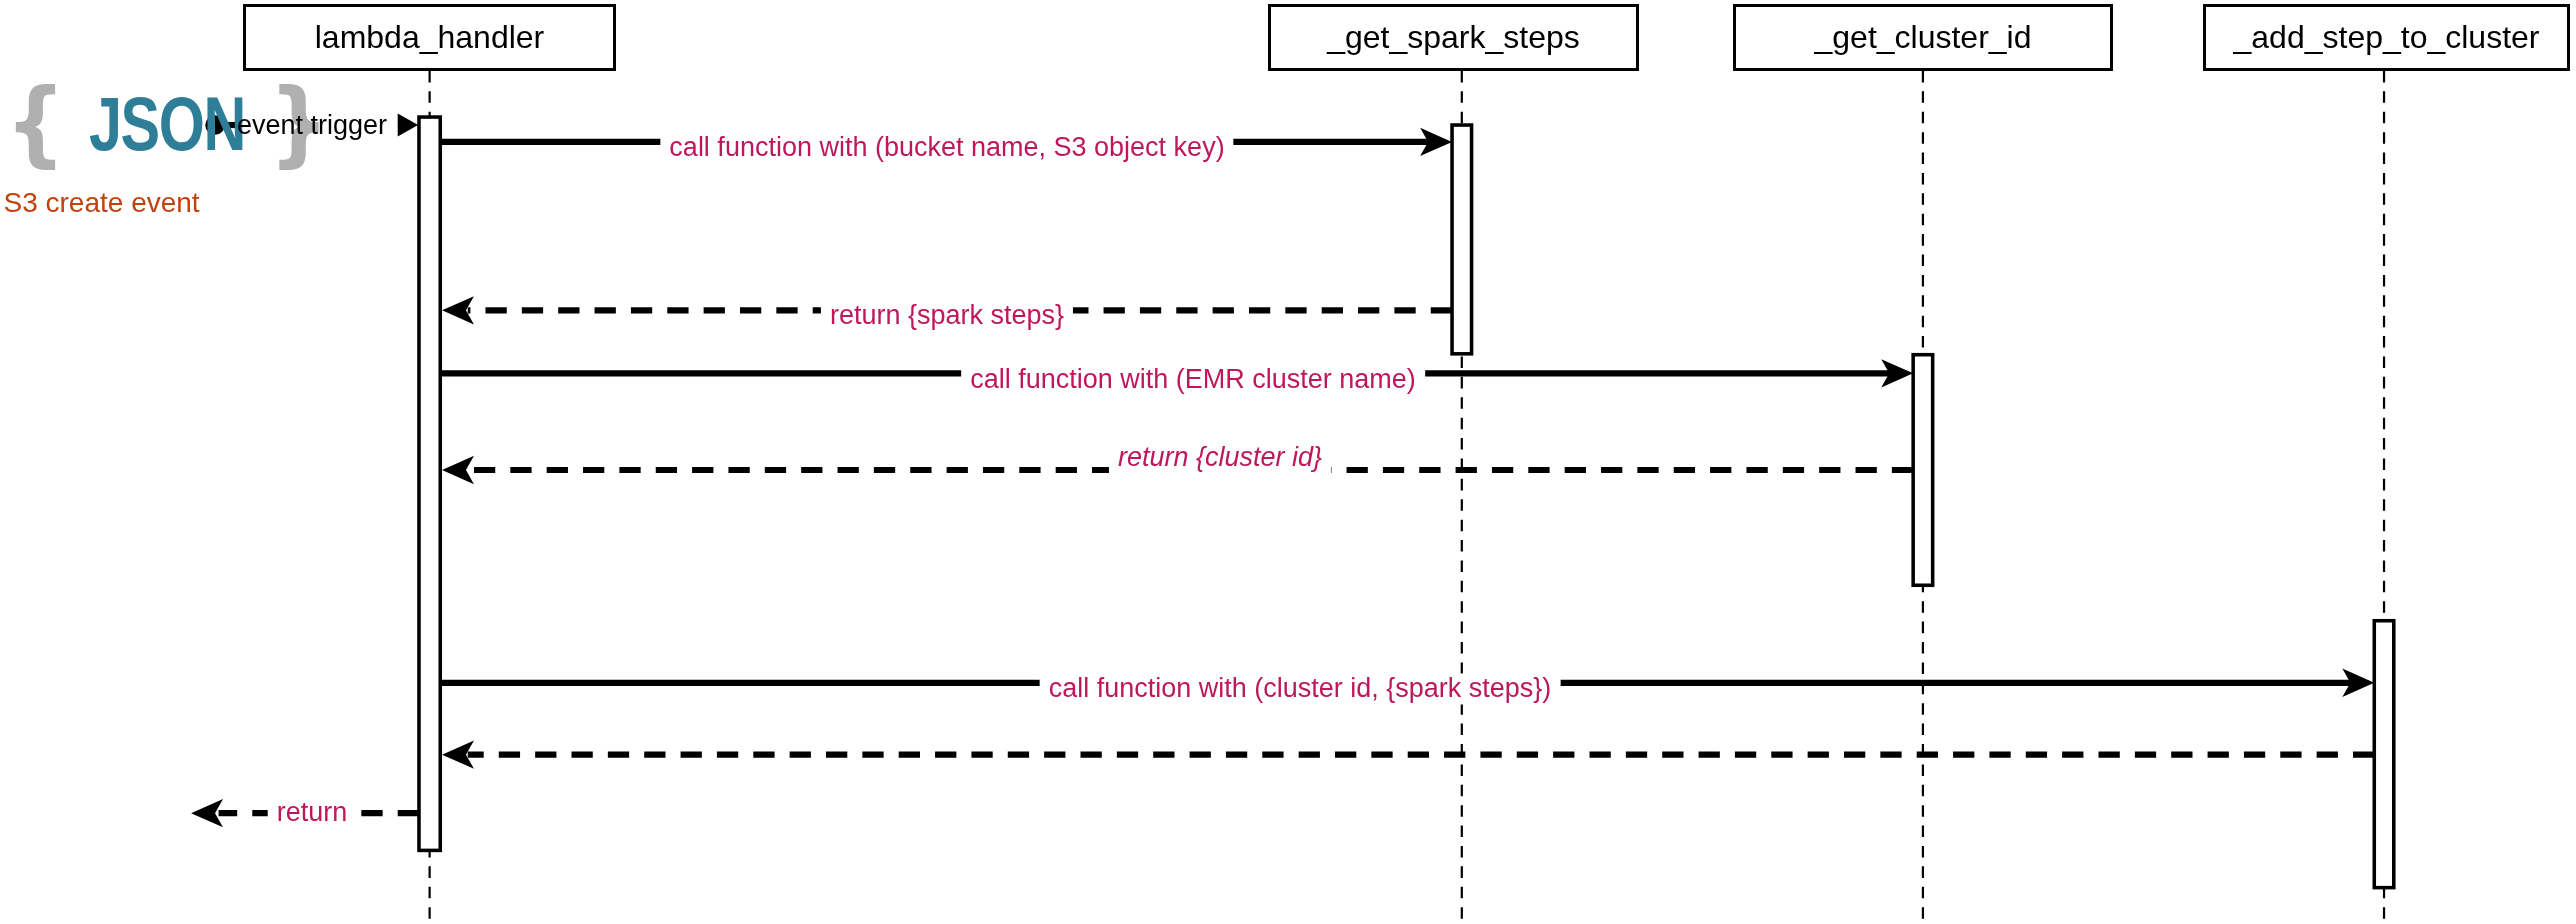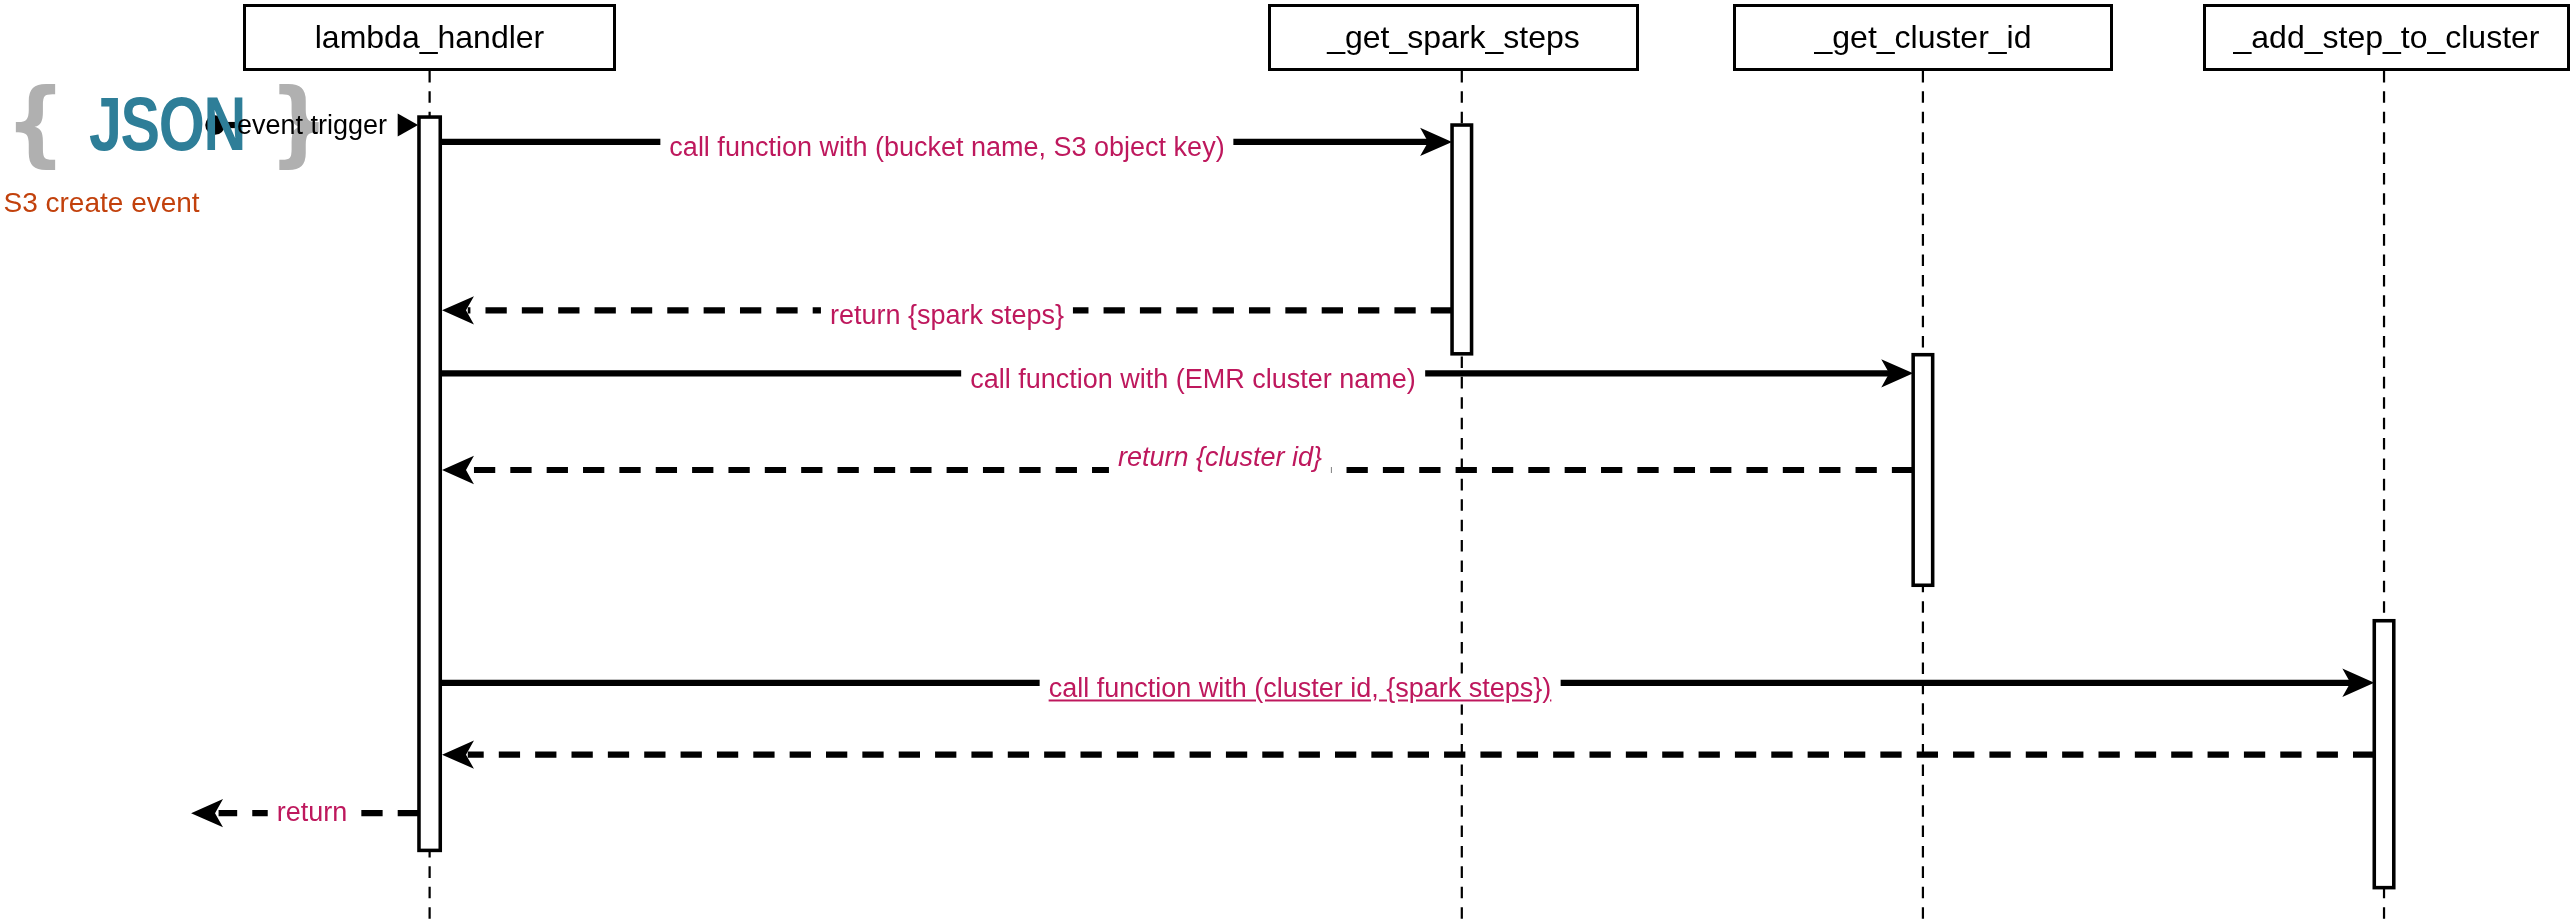--- a/index.html
+++ b/index.html
@@ -50,21 +50,21 @@
     padding: 0 9px;
     font-size: 27px;
     color: #be185d;
     white-space: nowrap;
     line-height: 1.15;
   }
   .lbl-1 { left: 947px; top: 148px; }
   .lbl-2 { left: 947px; top: 316px; }
   .lbl-3 { left: 1193px; top: 380px; }
   .lbl-4 { left: 1220px; top: 458px; font-style: italic; }
-  .lbl-5 { left: 1300px; top: 689px; text-decoration: underline; }
+  .lbl-5 { left: 1300px; top: 689px; }
   .lbl-7 { left: 312px;  top: 813px; }
 
   
   .trigger-label {
     position: absolute;
     left: 312px; top: 125px;
     transform: translate(-50%, -50%);
     font-size: 27px;
     color: #000000;
     white-space: nowrap;

